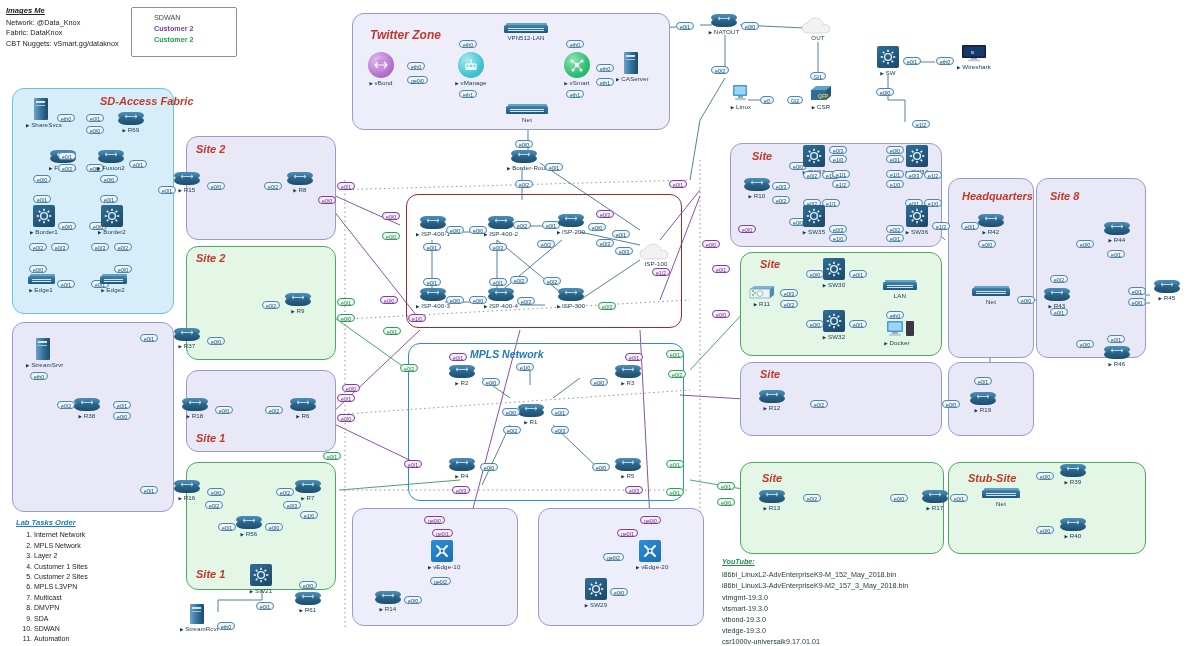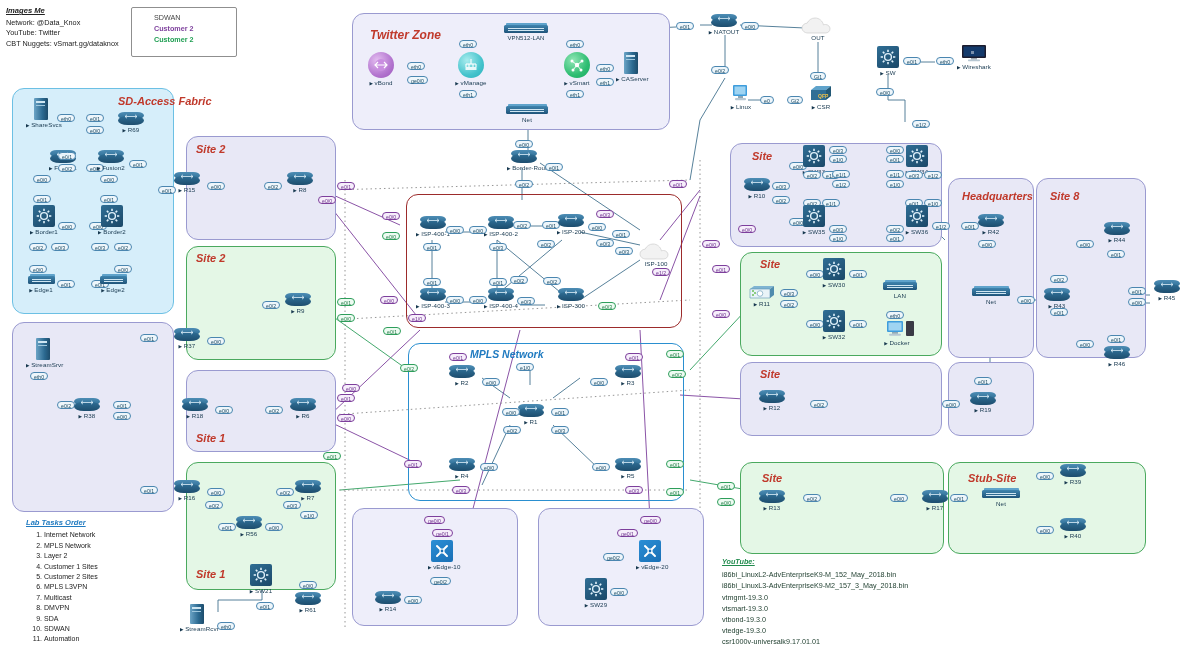--- a/index.html
+++ b/index.html
@@ -236,21 +236,21 @@
       <path d="M345 180 L345 630"></path>
       <path d="M700 160 L700 520"></path>
       <path d="M330 190 L690 180"></path>
       <path d="M330 320 L690 300"></path>
       <path d="M330 415 L690 390"></path>
       <path d="M330 490 L690 490"></path>
     </g>
   </svg>
 
   <div class="zone" style="left:12px;top:88px;width:162px;height:226px;background:#d6eefa;border:1px solid #6cc0e4;"></div>
-  <div class="zone-title" style="left:118px;top:95px;">SD-Access Fabric</div>
+  <div class="zone-title" style="left:100px;top:95px;">SD-Access Fabric</div>
 
   <div class="zone" style="left:352px;top:13px;width:318px;height:117px;background:#eeeefa;border:1px solid #9a9ad0;"></div>
   <div class="zone-title" style="left:370px;top:28px;font-size:12px;">Twitter Zone</div>
 
   <div class="zone" style="left:186px;top:136px;width:150px;height:104px;background:#e8e8f6;border:1px solid #9a9ad0;"></div>
   <div class="zone-title" style="left:196px;top:143px;">Site 2</div>
 
   <div class="zone" style="left:186px;top:246px;width:150px;height:114px;background:#e4f7e6;border:1px solid #4aa95e;"></div>
   <div class="zone-title" style="left:196px;top:252px;">Site 2</div>
 
@@ -289,31 +289,31 @@
 
   <div class="zone" style="left:740px;top:462px;width:204px;height:92px;background:#e4f7e6;border:1px solid #4aa95e;"></div>
   <div class="zone-title" style="left:762px;top:472px;">Site</div>
 
   <div class="zone" style="left:948px;top:462px;width:198px;height:92px;background:#e4f7e6;border:1px solid #4aa95e;"></div>
   <div class="zone-title" style="left:968px;top:472px;">Stub-Site</div>
 
   <div class="hdr" style="left:6px;top:6px;">
     <div class="t">Images Me</div>
     <div>Network: @Data_Knox</div>
-    <div>YouTube: Twitter</div>
+    <div>Fabric: DataKnox</div>
     <div>CBT Nuggets: vSmart.gg/dataknox</div>
   </div>
 
   <div class="legendbox" style="left:131px;top:7px;width:104px;height:44px;padding-top:4px;">
     <div class="lg">SDWAN</div>
     <div class="c1">Customer 2</div>
     <div class="c2">Customer 2</div>
   </div>
 
-  <div class="tasks" style="left:14px;top:518px;width:150px;">
+  <div class="tasks" style="left:4px;top:518px;width:150px;">
     <div class="th">Lab Tasks Order</div>
     <ol>
       <li>Internet Network</li>
       <li>MPLS Network</li>
       <li>Layer 2</li>
       <li>Customer 1 Sites</li>
       <li>Customer 2 Sites</li>
       <li>MPLS L3VPN</li>
       <li>Multicast</li>
       <li>DMVPN</li>

